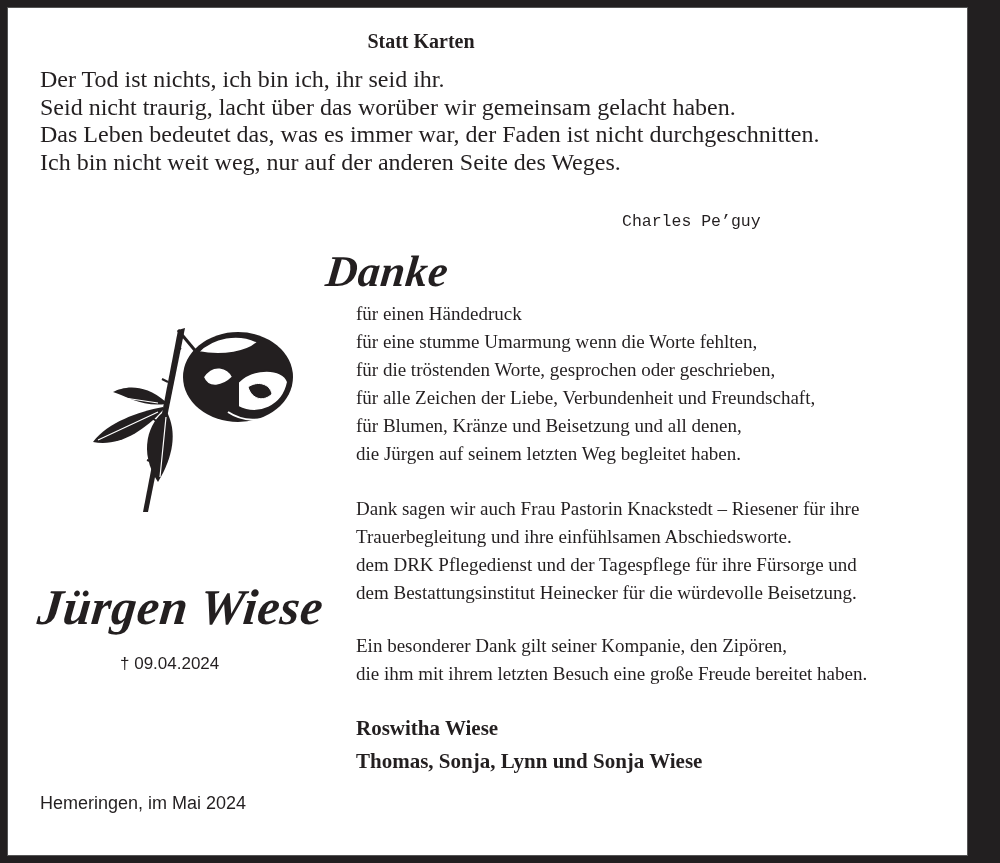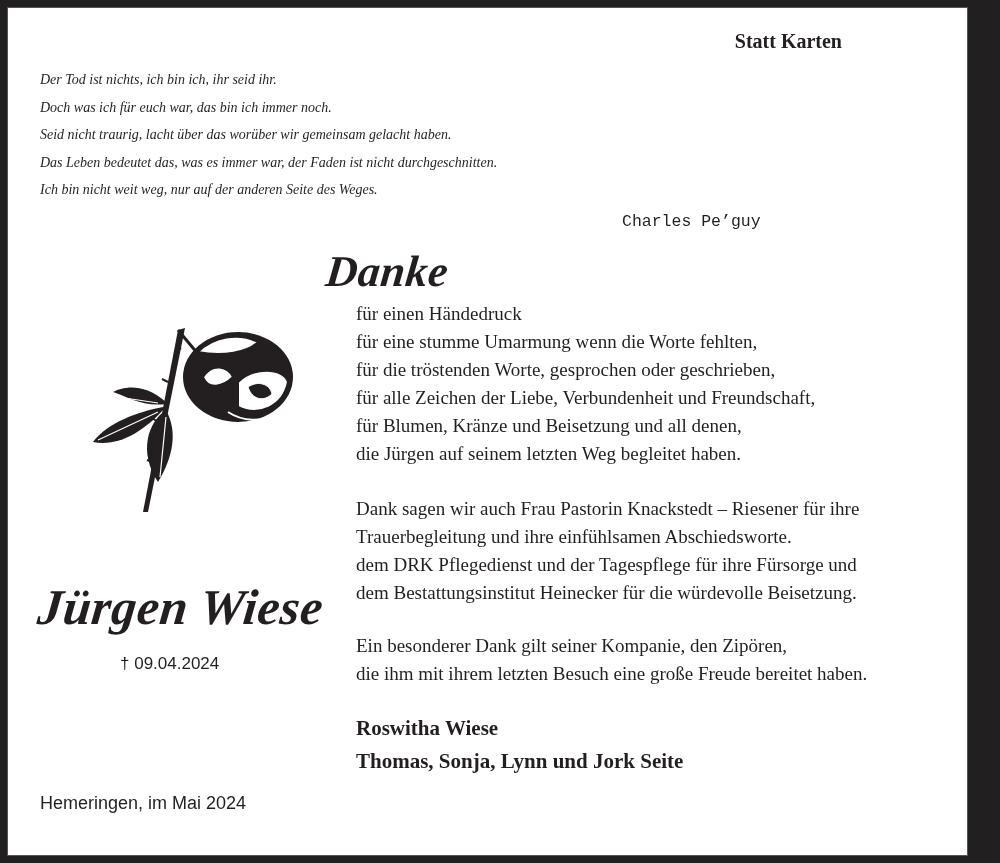--- a/index.html
+++ b/index.html
@@ -15,26 +15,26 @@
       position: absolute;
       left: 7px; top: 7px;
       width: 961px; height: 849px;
       background: #ffffff;
       border: 1px solid #555;
       box-sizing: border-box;
     }
     .abs { position: absolute; white-space: nowrap; }
     .title {
       left: 0; width: 842px; top: 30px;
-      text-align: right;
+      text-align: center;
       font-family: "Liberation Serif", serif;
       font-weight: bold;
       font-size: 20px;
     }
-    .poem { left: 40px; top: 66px; font-family: "Liberation Serif", serif; font-size: 14px; line-height: 27.5px; font-style: italic; }
+    .poem { left: 40px; top: 66px; font-family: "Liberation Serif", serif; font-size: 24px; line-height: 27.5px; }
     .poem div { height: 27.5px; }
     .author { left: 622px; top: 212px; font-family: Liberation Mono, monospace; font-size: 16.5px; }
     .script {
       font-family: "Liberation Serif", serif;
       font-style: italic;
       font-weight: bold;
       letter-spacing: 0.5px;
     }
     .danke { left: 326px; top: 246px; font-size: 44px; transform: skewX(-6deg); }
     .name { left: 38px; top: 578px; font-size: 50px; transform: skewX(-6deg); }
@@ -50,21 +50,20 @@
   </style>
 </head>
 <body>
 
 <div class="card"></div>
 
 <div class="abs title">Statt Karten</div>
 
 <div class="abs poem">
   <div>Der Tod ist nichts, ich bin ich, ihr seid ihr.</div>
-  <div>Doch was ich für euch war, das bin ich immer noch.</div>
   <div>Seid nicht traurig, lacht über das worüber wir gemeinsam gelacht haben.</div>
   <div>Das Leben bedeutet das, was es immer war, der Faden ist nicht durchgeschnitten.</div>
   <div>Ich bin nicht weit weg, nur auf der anderen Seite des Weges.</div>
 </div>
 <div class="abs author">Charles Pe’guy</div>
 
 <div class="abs rose">
   <svg viewBox="0 0 210 240" width="210" height="240">
 
     <path d="M90 48 L97 46 L60 230 L55 230 Z" fill="#231f20"></path>
@@ -106,16 +105,16 @@
 <div class="abs block b3">
   <div>Ein besonderer Dank  gilt seiner Kompanie, den Zipören,</div>
   <div>die ihm mit ihrem letzten Besuch eine große Freude bereitet haben.</div>
 </div>
 
 <div class="abs script name">Jürgen Wiese</div>
 <div class="abs date">† 09.04.2024</div>
 
 <div class="abs signers">
   <div>Roswitha Wiese</div>
-  <div>Thomas, Sonja, Lynn und Jork Seite</div>
+  <div>Thomas, Sonja, Lynn und Sonja Wiese</div>
 </div>
 
 <div class="abs place">Hemeringen, im Mai 2024</div>
 
 </body></html>

